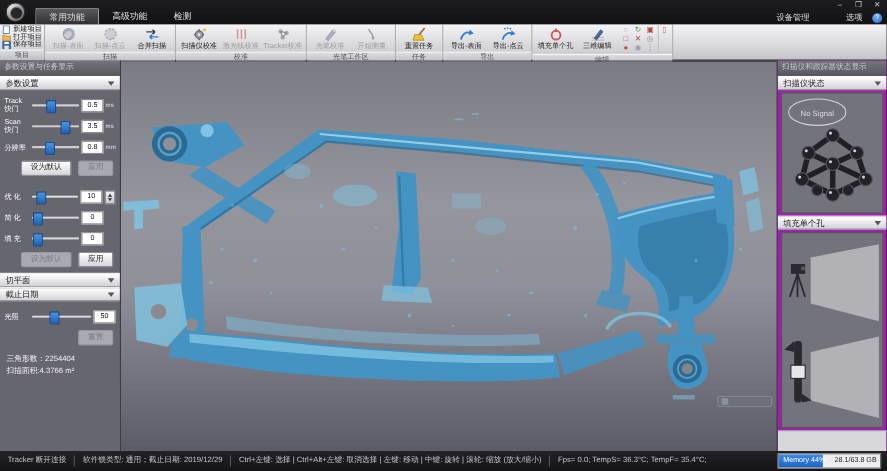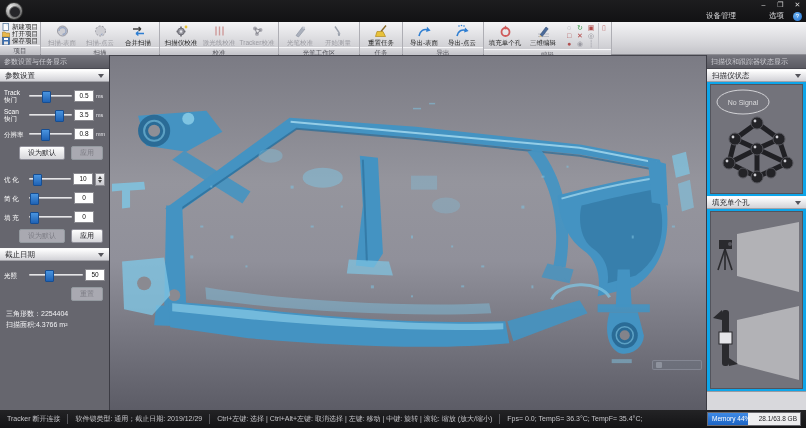--- a/index.html
+++ b/index.html
@@ -58,39 +58,44 @@
   .pbtn{font-size:7px;line-height:12px;padding:0 8px;background:linear-gradient(#fefefe,#d6d6da);border:1px solid #90909a;border-radius:2px;color:#1d1d22;}
   .pbtn.disabled{background:#a9a9b1;color:#7c7c84;border-color:#949aa0;}
   .info-row{font-size:7px;color:#f2f2f5;line-height:11px;padding-left:2px;white-space:nowrap;}
   .lp-fill{flex:1;background:#66666e;}
   
   .viewport{flex:1;position:relative;background:linear-gradient(180deg,#7b7b84 0%,#95959d 36%,#90909a 58%,#5c5c66 100%);border-top:1px solid #45454d;overflow:hidden;}
   .viewport svg{position:absolute;left:0;top:0;width:100%;height:100%;}
   .float-tab{position:absolute;right:4px;bottom:40px;width:50px;height:10px;background:rgba(110,116,128,0.5);border:1px solid rgba(160,165,175,0.45);border-radius:2px;display:flex;align-items:center;gap:3px;padding:0 3px;box-sizing:border-box;}
   .float-tab b{width:6px;height:6px;background:rgba(170,175,185,0.55);border-radius:1px;}
   
-  .right-panel{width:100px;background:#0ea5e9;border-left:1px solid #3c3c44;box-sizing:border-box;display:flex;flex-direction:column;overflow:hidden;}
+  .right-panel{width:100px;background:#a21caf;border-left:1px solid #3c3c44;box-sizing:border-box;display:flex;flex-direction:column;overflow:hidden;}
   .dark-box{margin:2px 3px;background:#73737b;border:1px solid #54545c;}
   .rp-fill{flex:1;background:#d8d8dc;border-top:1px solid #9a9aa2;}
   
   .statusbar{position:absolute;left:0;bottom:0;width:806px;height:18px;background:linear-gradient(#232325,#141416);display:flex;align-items:center;padding:0 5px;box-sizing:border-box;}
   .seg{font-size:7px;color:#c6c6ca;white-space:nowrap;padding:0 7px;border-left:1px solid #55555a;line-height:10px;}
   .seg:first-child{border-left:none;padding-left:2px;}
   .mem{margin-left:auto;position:relative;width:92px;height:12px;background:#ededef;border:1px solid #6a6a70;overflow:hidden;}
   .mem-fill{position:absolute;left:0;top:0;bottom:0;background:linear-gradient(#3f8ae6,#1c64c4);}
   .mem-label{position:absolute;left:4px;top:0;font-size:6.5px;line-height:12px;color:#fff;}
   .mem-detail{position:absolute;right:3px;top:0;font-size:6.5px;line-height:12px;color:#26262a;}
 </style>
 </head>
 <body>
 
 <div class="titlebar">
   <div class="logo">
       <div class="logo-inner"></div>
     </div>
+  <div class="tabs">
+    <div class="tab active">常用功能</div>
+    <div class="tab">高级功能</div>
+    <div class="tab">检测</div>
+  </div>
   <div class="title-right">
     <div class="win-controls">
       <div class="wc">–</div>
       <div class="wc">❐</div>
       <div class="wc">✕</div>
     </div>
     <div class="dev-row">
       <span class="dev-item">设备管理</span>
       <span class="dev-item">选项</span>
       <span class="help-dot">?</span>
@@ -365,20 +370,24 @@
           </div>
         <span class="sval">0</span>
         <span class="sunit"></span>
       </div>
       <div class="btnrow">
         <span class="pbtn disabled">设为默认</span>
         <span class="pbtn">应用</span>
       </div>
     </div>
 
+    <div class="sec-h">
+      <span>切平面</span>
+        <i class="tri"></i>
+    </div>
 
     <div class="sec-h">
       <span>截止日期</span>
         <i class="tri"></i>
     </div>
     <div class="sec-b">
       <div class="srow">
         <span class="slabel">光照</span>
         <div class="strack">
             <span class="thumb" style="left:30%"></span>

